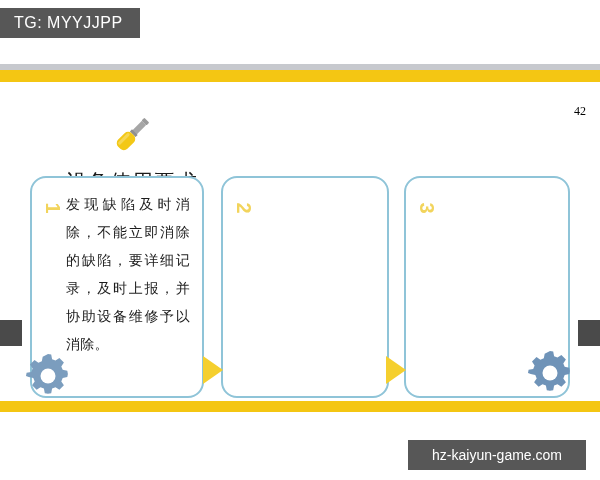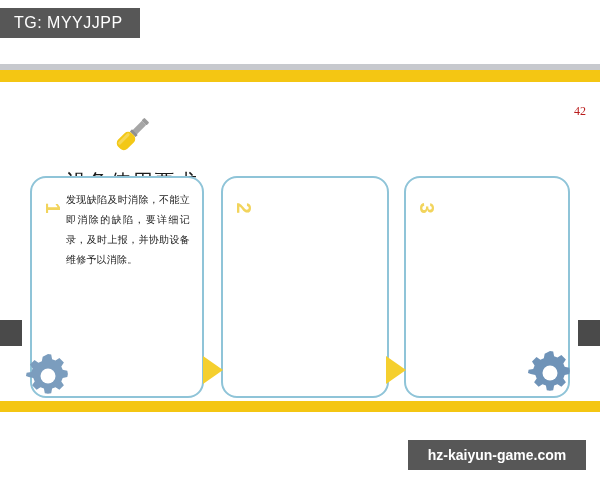--- a/index.html
+++ b/index.html
@@ -92,21 +92,21 @@
   }
   .edge-mark.left  { left: 0px;   top: 320px; }
   .edge-mark.right { right: 0px;  top: 320px; }
 
   
   .page-number {
     position: absolute;
     right: 14px;
     top: 22px;
     font-size: 12px;
-    color: #b91c1c;
+    color: #000000;
     font-family: "Liberation Serif", serif;
   }
 
   
   .title-row {
     position: absolute;
     left: 66px;
     top: 30px;
     display: flex;
     align-items: center;
@@ -161,21 +161,21 @@
     font-family: "Liberation Sans", sans-serif;
     line-height: 1;
     flex: 0 0 auto;
     transform: rotate(90deg);
     transform-origin: center;
     margin-top: 8px;
     width: 18px;
     text-align: center;
   }
   .box-text {
-    font-size: 10px;
+    font-size: 14px;
     line-height: 2.0;
     color: #1c1c1c;
     font-family: "Liberation Sans", "DejaVu Sans", sans-serif;
     letter-spacing: 0.2px;
     text-align: justify;
     flex: 1 1 auto;
   }
 
   
   .arrow {
@@ -207,21 +207,20 @@
     width: 178px;
     height: 30px;
     background: #575757;
     color: #ffffff;
     font-size: 14px;
     display: flex;
     align-items: center;
     justify-content: center;
     box-sizing: border-box;
     z-index: 40;
-    font-weight: bold;
   }
 </style>
 </head>
 <body>
 
 <div class="page">
 
   <div class="tg-badge">TG: MYYJJPP</div>
 
   <div class="slide">

